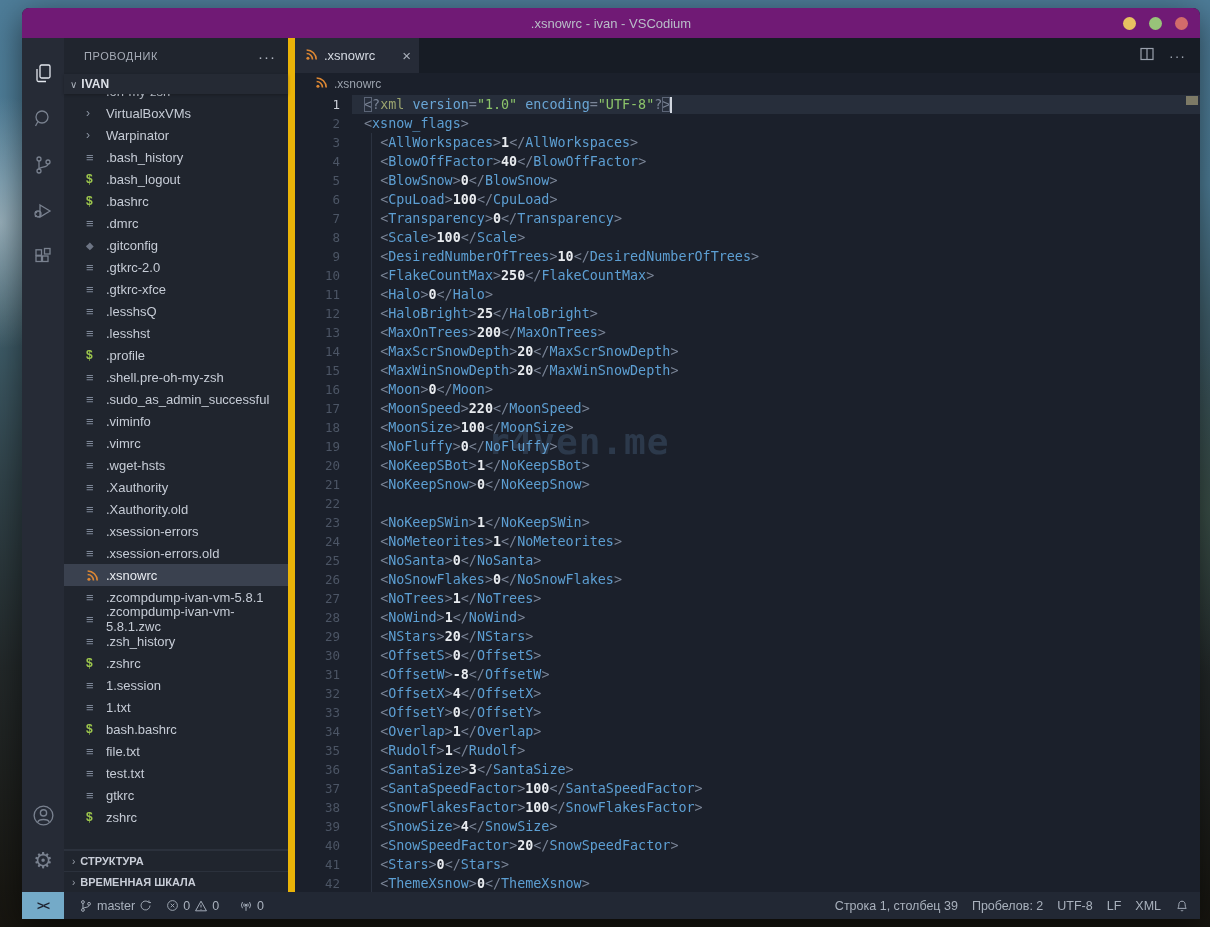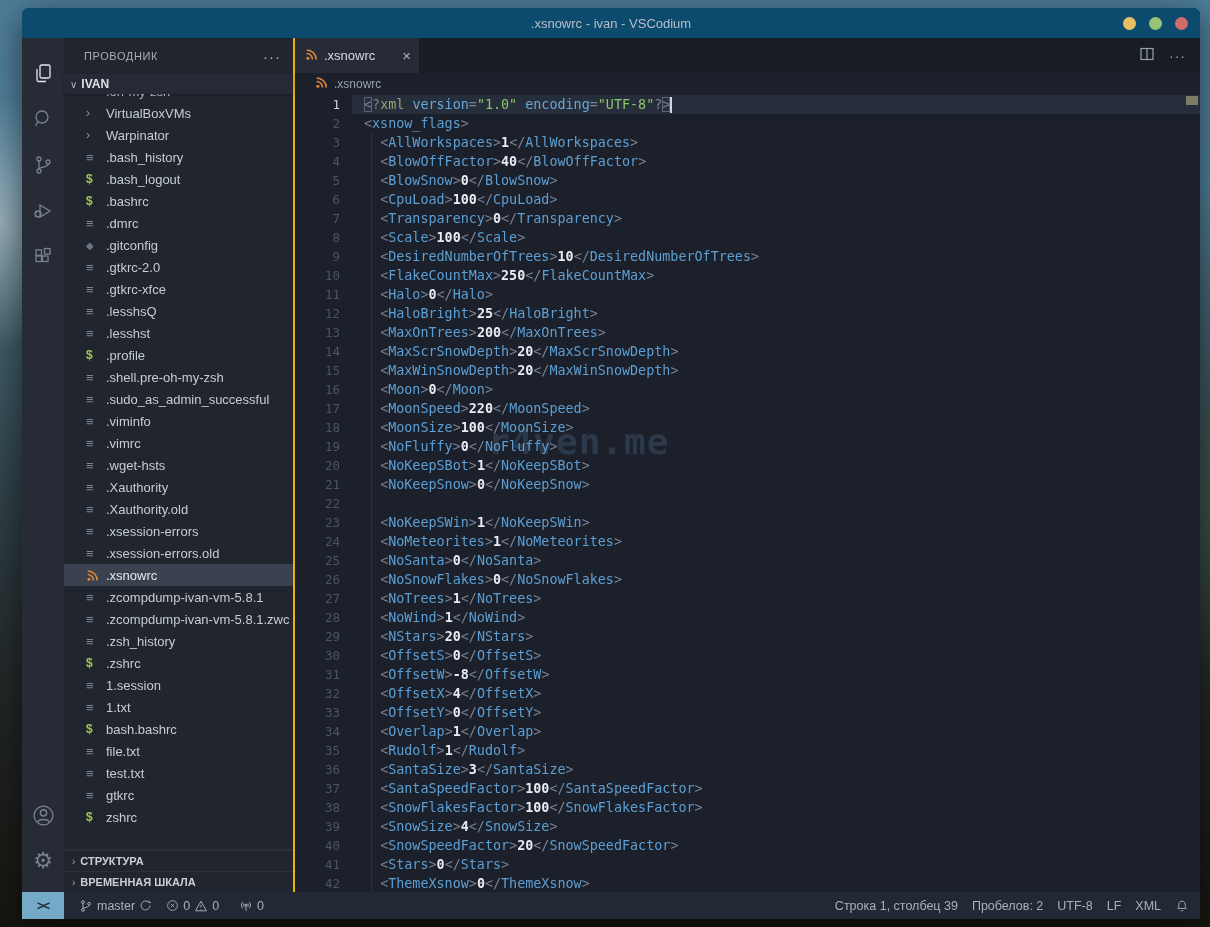--- a/index.html
+++ b/index.html
@@ -10,36 +10,36 @@
       radial-gradient(160px 220px at 100% 55%, rgba(70,95,75,.5), transparent 75%),
       linear-gradient(180deg,#4e7d99 0%,#50809a 20%,#41616e 34%,#31434a 52%,#23292a 72%,#17150f 100%);
   }
   .window {
     position:absolute; left:22px; top:8px; width:1178px; height:911px;
     background:#1b202b; border-radius:7px 7px 0 0; overflow:hidden;
     box-shadow:0 8px 34px rgba(0,0,0,.55);
     display:flex; flex-direction:column;
   }
   
-  .titlebar { height:30px; background:#0c4a6e; display:flex; align-items:center; justify-content:center; position:relative; flex:0 0 30px; }
+  .titlebar { height:30px; background:#701a75; display:flex; align-items:center; justify-content:center; position:relative; flex:0 0 30px; }
   .titlebar .title { color:#b9bec8; font-size:13px; }
   .winbtns { position:absolute; right:12px; top:0; height:100%; display:flex; align-items:center; gap:13px; }
   .wbtn { width:13px; height:13px; border-radius:50%; }
   .wbtn.min { background:#e7c161; } .wbtn.max { background:#98c379; } .wbtn.close { background:#d26b6b; }
   
   .main { flex:1 1 auto; display:flex; min-height:0; }
   
   .activitybar { width:42px; background:#262b36; display:flex; flex-direction:column; align-items:center; padding-top:12px; flex:0 0 42px; }
   .act-icon { width:42px; height:46px; display:flex; align-items:center; justify-content:center; color:#79818f; }
   .act-icon.active { color:#e3e7ee; }
   .act-icon svg { stroke:currentColor; fill:none; stroke-width:1.3; }
   .act-bottom { margin-top:auto; display:flex; flex-direction:column; align-items:center; padding-bottom:8px; }
   .gear-glyph { font-size:22px; color:#79818f; line-height:1; }
   
-  .sidebar { width:231px; background:#20252e; border-right:2px solid #eab308; display:flex; flex-direction:column; flex:0 0 231px; min-height:0; }
+  .sidebar { width:231px; background:#20252e; border-right:7px solid #eab308; display:flex; flex-direction:column; flex:0 0 231px; min-height:0; }
   .sb-header { height:36px; display:flex; align-items:center; padding:0 12px 0 20px; color:#a6acb7; font-size:11px; letter-spacing:.6px; flex:0 0 36px; }
   .sb-header .more { margin-left:auto; color:#aeb4bf; font-size:15px; letter-spacing:1px; cursor:default; }
   .sb-section { height:20px; background:#252a34; display:flex; align-items:center; padding-left:6px; color:#dde1e8; font-size:12px; font-weight:bold; flex:0 0 20px; box-shadow:0 1px 3px rgba(0,0,0,.25); }
   .sb-section .chev { color:#aab0ba; font-size:10px; margin-right:4px; font-weight:normal; }
   .file-list { flex:0 0 734px; overflow:hidden; }
   .frow { height:22px; display:flex; align-items:center; padding-left:22px; color:#c6ccd6; font-size:13px; cursor:pointer; }
   .frow.selected { background:#3a414f; color:#e8ebf0; }
   .frow.partial { height:8px; overflow:hidden; }
   .frow.partial .picon,.frow.partial .flabel { transform:translateY(-7px); opacity:.85; }
   .ficon { width:20px; display:flex; align-items:center; justify-content:flex-start; flex:0 0 20px; }

